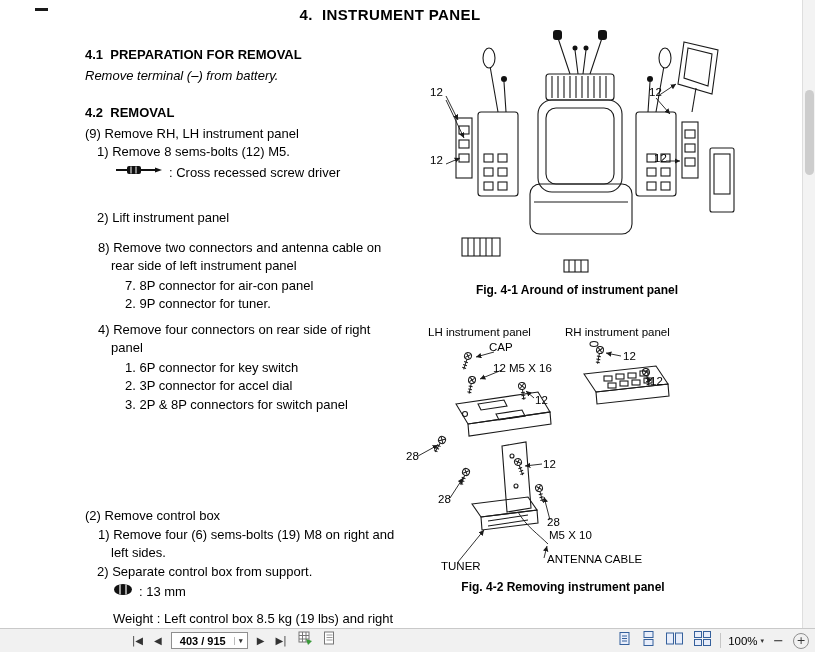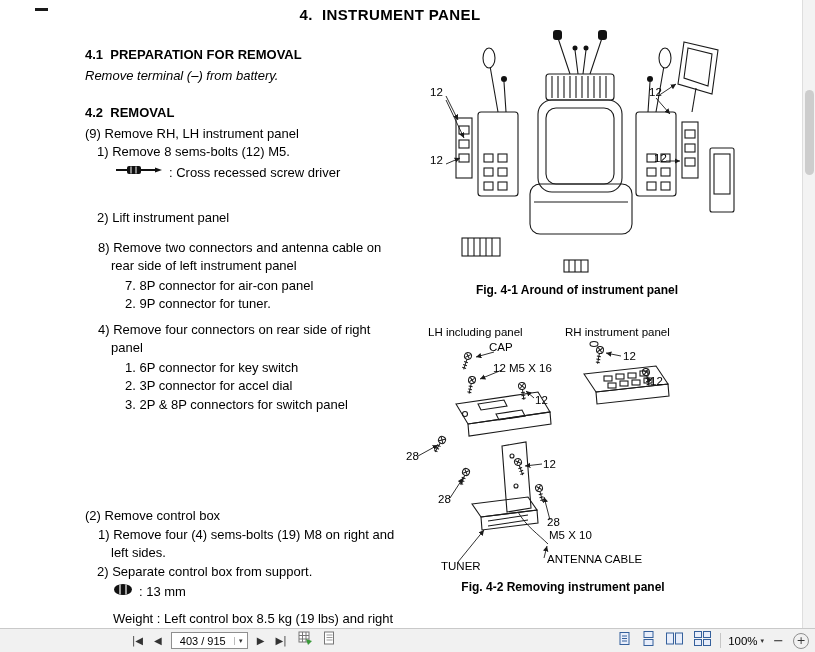--- a/index.html
+++ b/index.html
@@ -32,21 +32,21 @@
 
   .scrollbar { position:absolute; right:0; top:0; width:13px; height:628px; background:#f3f3f3; border-left:1px solid #dedede; }
   .scroll-thumb { position:absolute; left:2px; top:90px; width:9px; height:85px; background:#cdcdcd; border-radius:5px; }
 
   .toolbar { position:absolute; left:0; bottom:0; width:815px; height:24px; background:#f1f1f1;
              border-top:1px solid #c9c9c9; display:flex; align-items:center; font-size:11px; }
   .tb-left  { display:flex; align-items:center; gap:7px; margin-left:130px; }
   .tb-right { display:flex; align-items:center; gap:7px; margin-left:auto; margin-right:6px; }
   .tb-btn { background:transparent; border:none; color:#333; font-size:10px; line-height:16px;
             padding:1px 2px; cursor:pointer; font-family:"DejaVu Sans", sans-serif; }
-  .page-box { display:flex; align-items:center; background:#fff; border:1px solid #8f8f8f; height:17px; }
+  .page-box { display:flex; align-items:center; background:#fff; border:1px solid #8f8f8f; height:17px;font-weight:bold; }
   .page-box .val { width:62px; text-align:center; font-size:11px; }
   .page-box .caret { width:13px; text-align:center; font-size:7px; color:#333; border-left:1px solid #bbb; cursor:pointer; }
   .zoom-box { display:flex; align-items:center; gap:3px;justify-content:space-between; }
   .zoom-box .val { font-size:11.5px; }
   .zoom-box .caret { font-size:7px; color:#333; cursor:pointer; }
   .tb-sep { width:1px; height:15px; background:#c6c6c6; }
 </style>
 </head>
 <body>
 
@@ -80,21 +80,21 @@
     <div class="l1h" style="margin-top:11px">8) Remove two connectors and antenna cable on rear side of left instrument panel</div>
     <div class="l2" style="margin-top:1px">7. 8P connector for air-con panel</div>
     <div class="l2">2. 9P connector for tuner.</div>
 
     <div class="l1h" style="margin-top:7px">4) Remove four connectors on rear side of right panel</div>
     <div class="l2" style="margin-top:1px">1. 6P connector for key switch</div>
     <div class="l2">2. 3P connector for accel dial</div>
     <div class="l2">3. 2P &amp; 8P connectors for switch panel</div>
 
     <div style="margin-top:93px">(2) Remove control box</div>
-    <div class="l1h">1) Remove four (4) sems-bolts (19) M8 on right and left sides.</div>
+    <div class="l1h">1) Remove four (6) sems-bolts (19) M8 on right and left sides.</div>
     <div class="l1">2) Separate control box from support.</div>
 
     <div class="toolline" style="margin-top:2px; padding-left:28px">
       <svg width="20" height="13" viewBox="0 0 20 13">
         <ellipse cx="10" cy="6.5" rx="9" ry="5.5" fill="#111"></ellipse>
         <line x1="7" y1="1.6" x2="7" y2="11.4" stroke="#fff" stroke-width="1.2"></line>
         <line x1="13" y1="1.6" x2="13" y2="11.4" stroke="#fff" stroke-width="1.2"></line>
       </svg>
       <span>: 13 mm</span>
     </div>
@@ -243,21 +243,21 @@
       <path class="ldr" d="M136 78 L128 71" marker-end="url(#ah2)"></path>
       <path class="ldr" d="M20 136 L40 125" marker-end="url(#ah2)"></path>
       <path class="ldr" d="M52 178 L65 158" marker-end="url(#ah2)"></path>
       <path class="ldr" d="M144 144 L127 146" marker-end="url(#ah2)"></path>
       <path class="ldr" d="M152 200 L146 177" marker-end="url(#ah2)"></path>
       <path class="ldr" d="M60 242 L86 210" marker-end="url(#ah2)"></path>
       <path class="ldr" d="M146 238 L149 226" marker-end="url(#ah2)"></path>
       <path class="ldr" d="M223 36 L208 33" marker-end="url(#ah2)"></path>
       <path class="ldr" d="M251 60 L249 57" marker-end="url(#ah2)"></path>
     </svg>
-    <span class="fl" style="left:30px;  top:6px">LH including panel</span>
+    <span class="fl" style="left:30px;  top:6px">LH instrument panel</span>
     <span class="fl" style="left:167px; top:6px">RH instrument panel</span>
     <span class="fl" style="left:91px;  top:21px">CAP</span>
     <span class="fl" style="left:95px;  top:42px">12 M5 X 16</span>
     <span class="fl" style="left:137px; top:74px">12</span>
     <span class="fl" style="left:225px; top:30px">12</span>
     <span class="fl" style="left:252px; top:55px">12</span>
     <span class="fl" style="left:8px;   top:130px">28</span>
     <span class="fl" style="left:145px; top:138px">12</span>
     <span class="fl" style="left:40px;  top:173px">28</span>
     <span class="fl" style="left:149px; top:196px">28</span>

